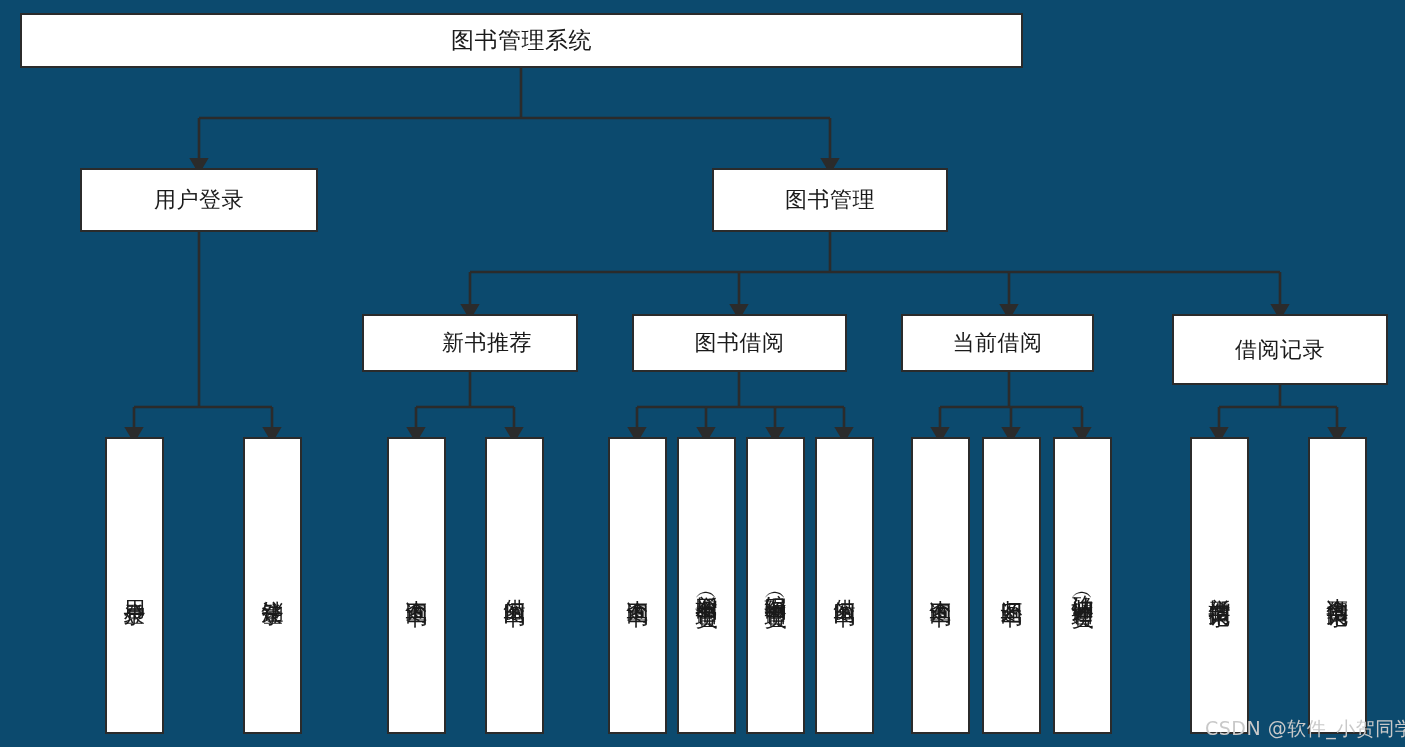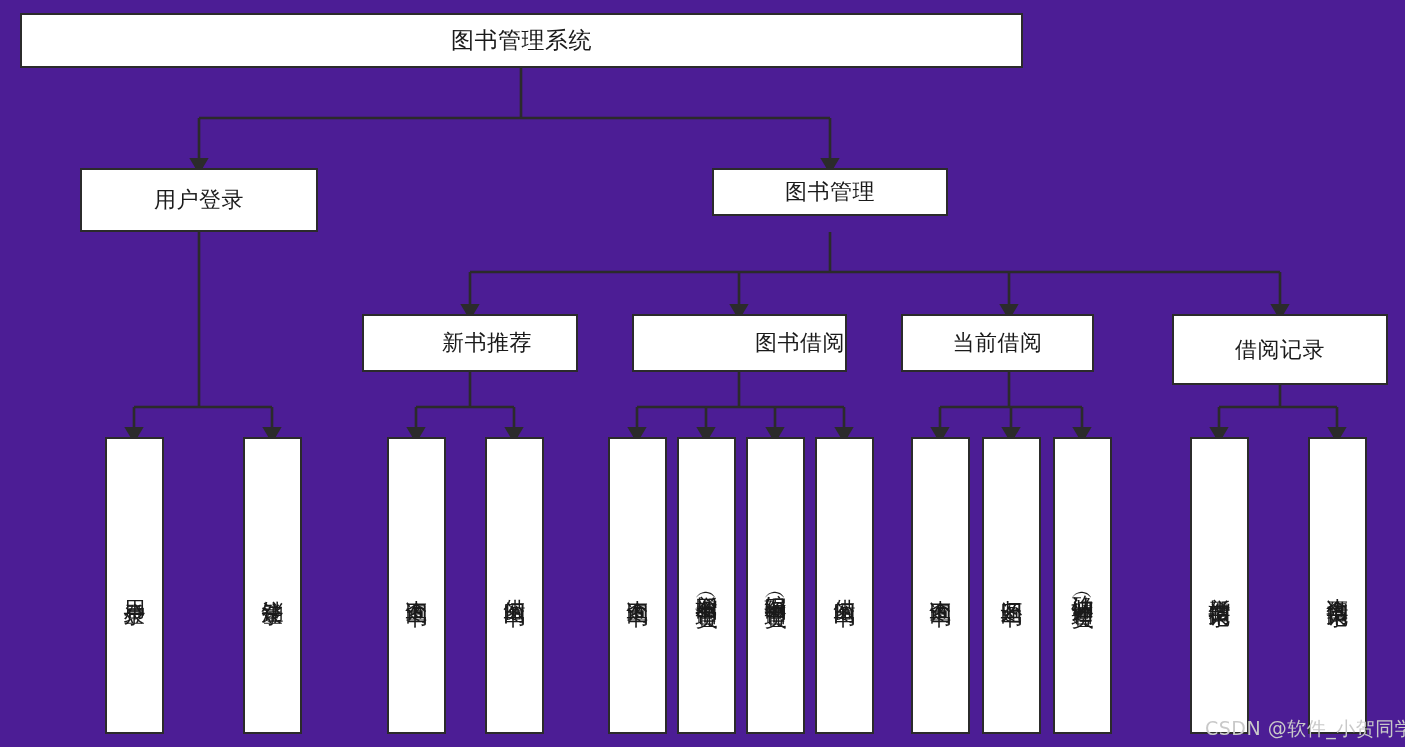--- a/index.html
+++ b/index.html
@@ -12,21 +12,21 @@
     width: 1405px;
     height: 747px;
     font-family: "DejaVu Sans", "Liberation Sans", sans-serif;
     overflow: hidden;
     position: relative;
   }
   #diagram-root {
     position: relative;
     width: 1405px;
     height: 747px;
-    background: #4c1d95;
+    background: #0c4a6e;
   }
   svg.edges {
     position: absolute;
     left: 0;
     top: 0;
     width: 1405px;
     height: 747px;
     pointer-events: none;
   }
   .node {
@@ -120,27 +120,27 @@
   </svg>
 
   <div class="node root horiz" id="node-root" style="left: 20px; top: 13px; width: 1003px; height: 55px;">
     <span class="label">图书管理系统</span>
   </div>
 
   <div id="node-layer">
       <div class="node horiz" style="left: 80px; top: 168px; width: 238px; height: 64px;">
         <span class="label">用户登录</span>
       </div>
-      <div class="node horiz" style="left: 712px; top: 168px; width: 236px; height: 48px;">
+      <div class="node horiz" style="left: 712px; top: 168px; width: 236px; height: 64px;">
         <span class="label">图书管理</span>
       </div>
       <div class="node horiz" style="left: 362px; top: 314px; width: 216px; height: 58px; padding-left: 34px;">
         <span class="label">新书推荐</span>
       </div>
-      <div class="node horiz" style="left: 632px; top: 314px; width: 215px; height: 58px; justify-content: flex-end;">
+      <div class="node horiz" style="left: 632px; top: 314px; width: 215px; height: 58px;">
         <span class="label">图书借阅</span>
       </div>
       <div class="node horiz" style="left: 901px; top: 314px; width: 193px; height: 58px;">
         <span class="label">当前借阅</span>
       </div>
       <div class="node horiz" style="left: 1172px; top: 314px; width: 216px; height: 71px;">
         <span class="label">借阅记录</span>
       </div>
       <div class="node vert" style="left: 105px; top: 437px; width: 59px; height: 297px;">
         <span class="label">用户登录</span>

